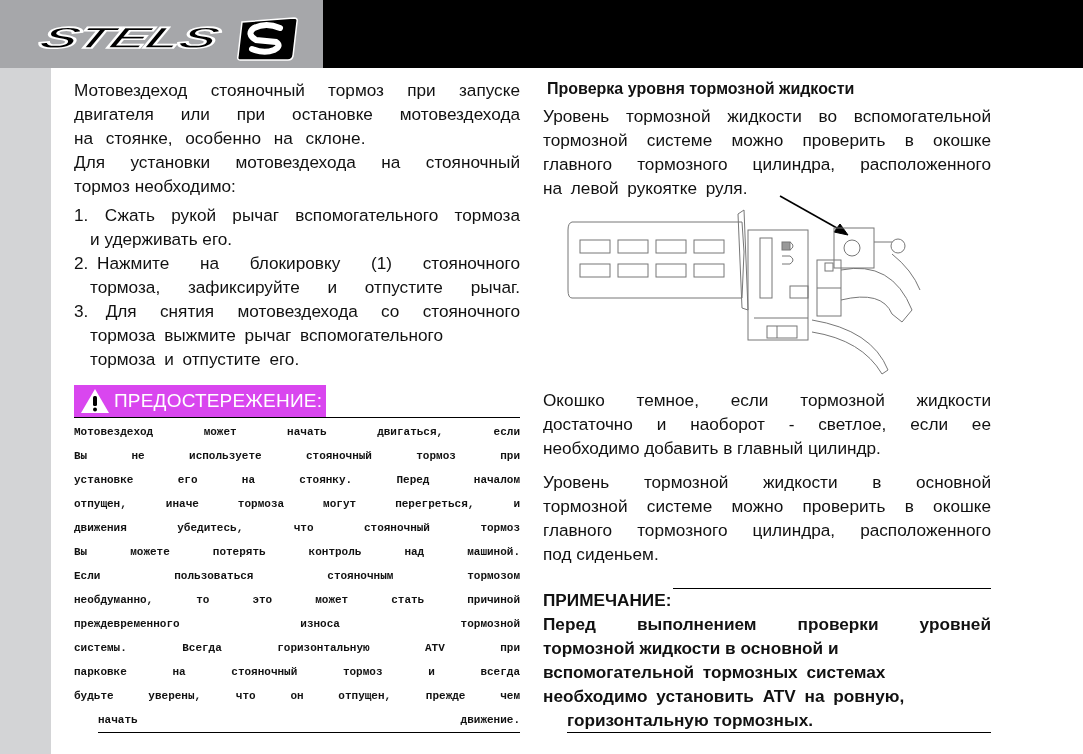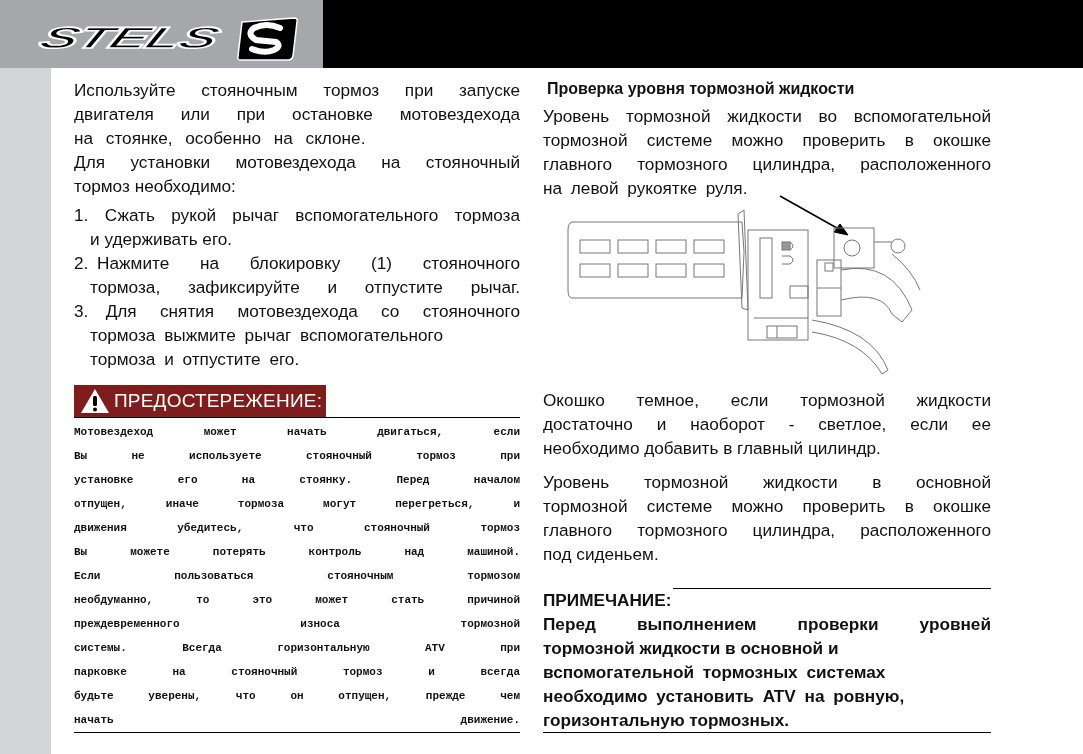--- a/index.html
+++ b/index.html
@@ -17,33 +17,33 @@
   .col-left { left:74px; top:78px; width:446px; }
   .col-right { left:543px; top:78px; width:448px; }
   .line { display:block; white-space:nowrap; }
   .jline { display:block; text-align:justify; text-align-last:justify; white-space:normal; }
 
   .list-item { display:block; }
   .indent { padding-left:16px; }
 
   .warn-head { position:relative; height:32px; margin-top:14px; border-bottom:1.5px solid #000; }
   .warn-box {
-    display:inline-flex; align-items:center; background:#7f1d1d; color:#fff;
+    display:inline-flex; align-items:center; background:#d946ef; color:#fff;
     height:32px; padding:0 4px 0 6px; font-size:19px; letter-spacing:0.2px;
   }
   .warn-tri { width:30px; height:26px; margin-right:4px; }
   .bold { font-weight:bold; }
 
   .section-title { font-weight:bold; font-size:16px; margin:0 0 4px 4px; line-height:22px; }
 
   .illustration { position:absolute; left:562px; top:190px; width:370px; height:190px; }
 
   .note-head { font-weight:bold; display:flex; align-items:flex-start; }
   .note-head .fill { flex:1; border-bottom:1.5px solid #000; margin-bottom:5px; margin-left:2px; }
-  .rule { border-bottom:1.5px solid #000; }
+  .rule { border-bottom:1.5px solid #000;margin-left:24px; }
 </style>
 </head>
 <body>
 
 <div class="header">
   <div class="header-logo-bg">
     <svg class="logo-word" viewBox="0 0 200 28">
       <g transform="skewX(-25)">
         <text x="18" y="24" font-family="Liberation Sans, sans-serif" font-size="30" font-weight="bold" font-style="italic" fill="#000" stroke="#fff" stroke-width="1.6" letter-spacing="-1" textLength="175" lengthAdjust="spacingAndGlyphs">STELS</text>
       </g>
@@ -51,21 +51,21 @@
     <svg class="logo-badge" viewBox="0 0 64 46">
       <path d="M6 6 L58 2 Q62 2 61 6 L57 40 Q56 44 52 44 L4 44 Q1 44 2 40 Z" fill="#000" stroke="#fff" stroke-width="1.5"></path>
       <path d="M44 12 Q30 6 18 12 Q10 18 20 24 L40 26 Q46 30 38 34 Q28 38 16 33" fill="none" stroke="#fff" stroke-width="6" stroke-linecap="round"></path>
     </svg>
   </div>
 </div>
 <div class="side-strip"></div>
 
 <div class="col col-left">
   <div>
-    <span class="jline">Используйте стояночным тормоз при запуске</span>
+    <span class="jline">Мотовездеход стояночный тормоз при запуске</span>
     <span class="jline">двигателя или при остановке  мотовездехода</span>
     <span class="line" style="word-spacing:8px">на стоянке,  особенно  на  склоне.</span>
     <span class="jline">Для  установки мотовездехода на  стояночный</span>
     <span class="line">тормоз необходимо:</span>
   </div>
 
   <div style="margin-top:5px;">
     <div class="list-item">
       <span class="jline" style="padding-left:0"><span>1.</span>&nbsp;<span>Сжать рукой рычаг вспомогательного тормоза</span></span>
       <span class="line indent">и удерживать его.</span>

